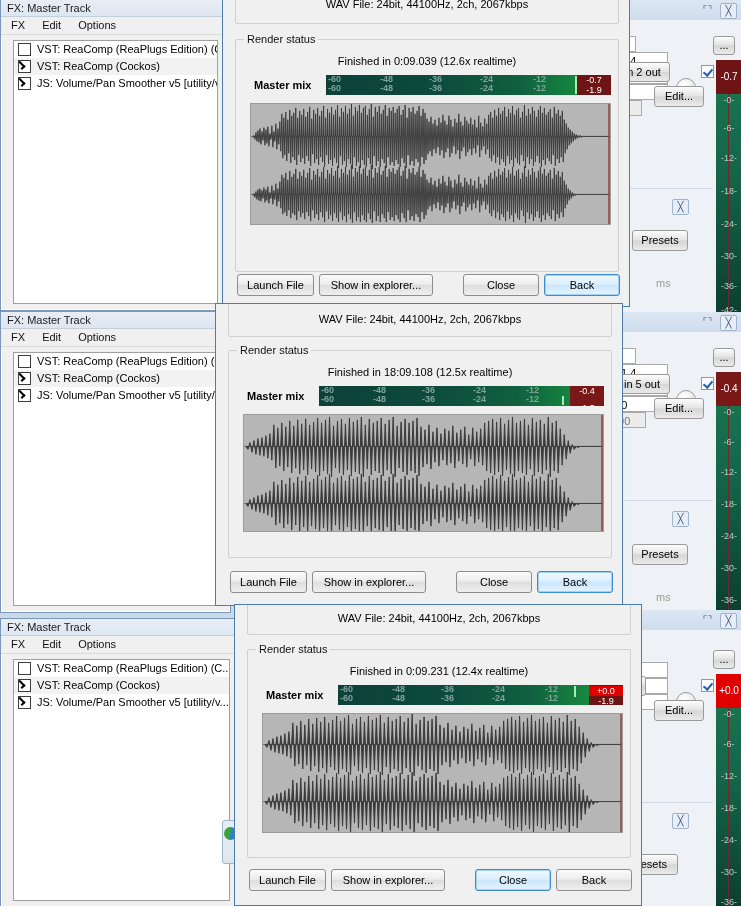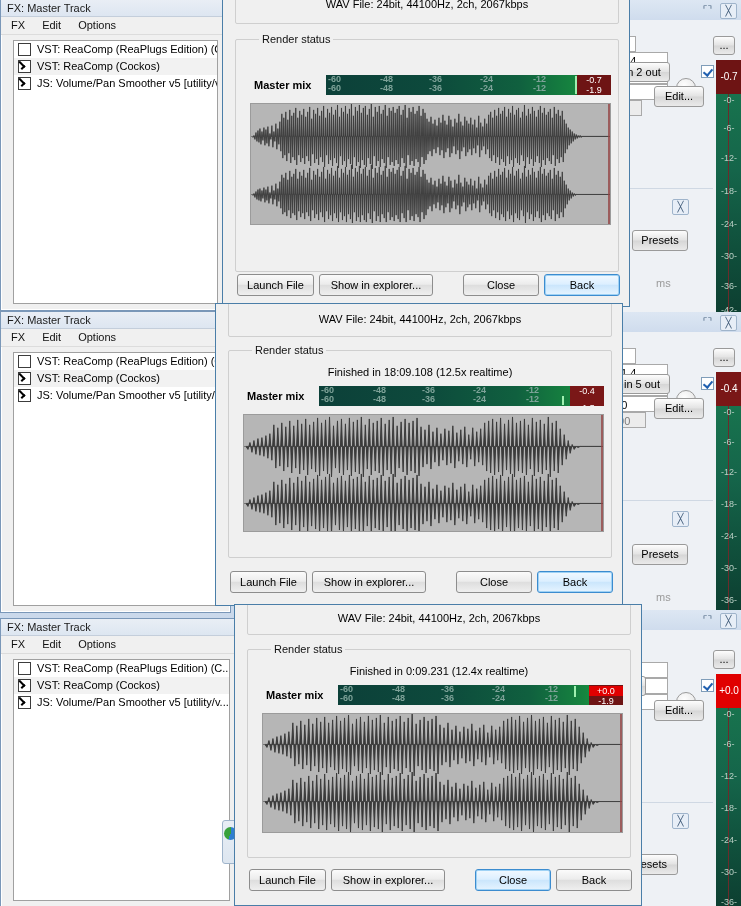--- a/index.html
+++ b/index.html
@@ -205,21 +205,20 @@
     border-radius:2px;
     box-sizing:border-box;
   }
   .group-label {
     position:absolute;
     top:-7px; left:8px;
     background:#f0f0f0;
     padding:0 3px;
     font-size:11px;
     color:#111;
-    margin-left:15px;
   }
   .centerline {
     position:absolute;
     text-align:center;
     font-size:11px;
     white-space:nowrap;
   }
 
   
   .hmeter {
@@ -495,20 +494,21 @@
   <div class="dlg" style="left:222px; top:-26px; width:408px; height:333px;">
     <div class="dlg-inner">
 
       <div class="groupbox" style="left:12px; top:-8px; width:384px; height:57px;">
 
         <div class="centerline" style="left:0; right:0; top:30px;">WAV File: 24bit, 44100Hz, 2ch, 2067kbps</div>
       </div>
 
       <div class="groupbox" style="left:12px; top:64px; width:384px; height:233px;">
         <div class="group-label">Render status</div>
+        <div class="centerline" style="left:0; right:0; top:15px;">Finished in 0:09.039 (12.6x realtime)</div>
 
         <div style="position:absolute; left:18px; top:39px; font-size:11px; font-weight:bold;">Master mix</div>
 
         <div class="hmeter" style="left:90px; top:35px; width:285px; height:20px;">
           <div class="hfill" style="width:94%;"></div>
           <div class="htick" style="left:2px;">-60</div>
           <div class="htick" style="left:54px;">-48</div>
           <div class="htick" style="left:103px;">-36</div>
           <div class="htick" style="left:154px;">-24</div>
           <div class="htick" style="left:207px;">-12</div>

